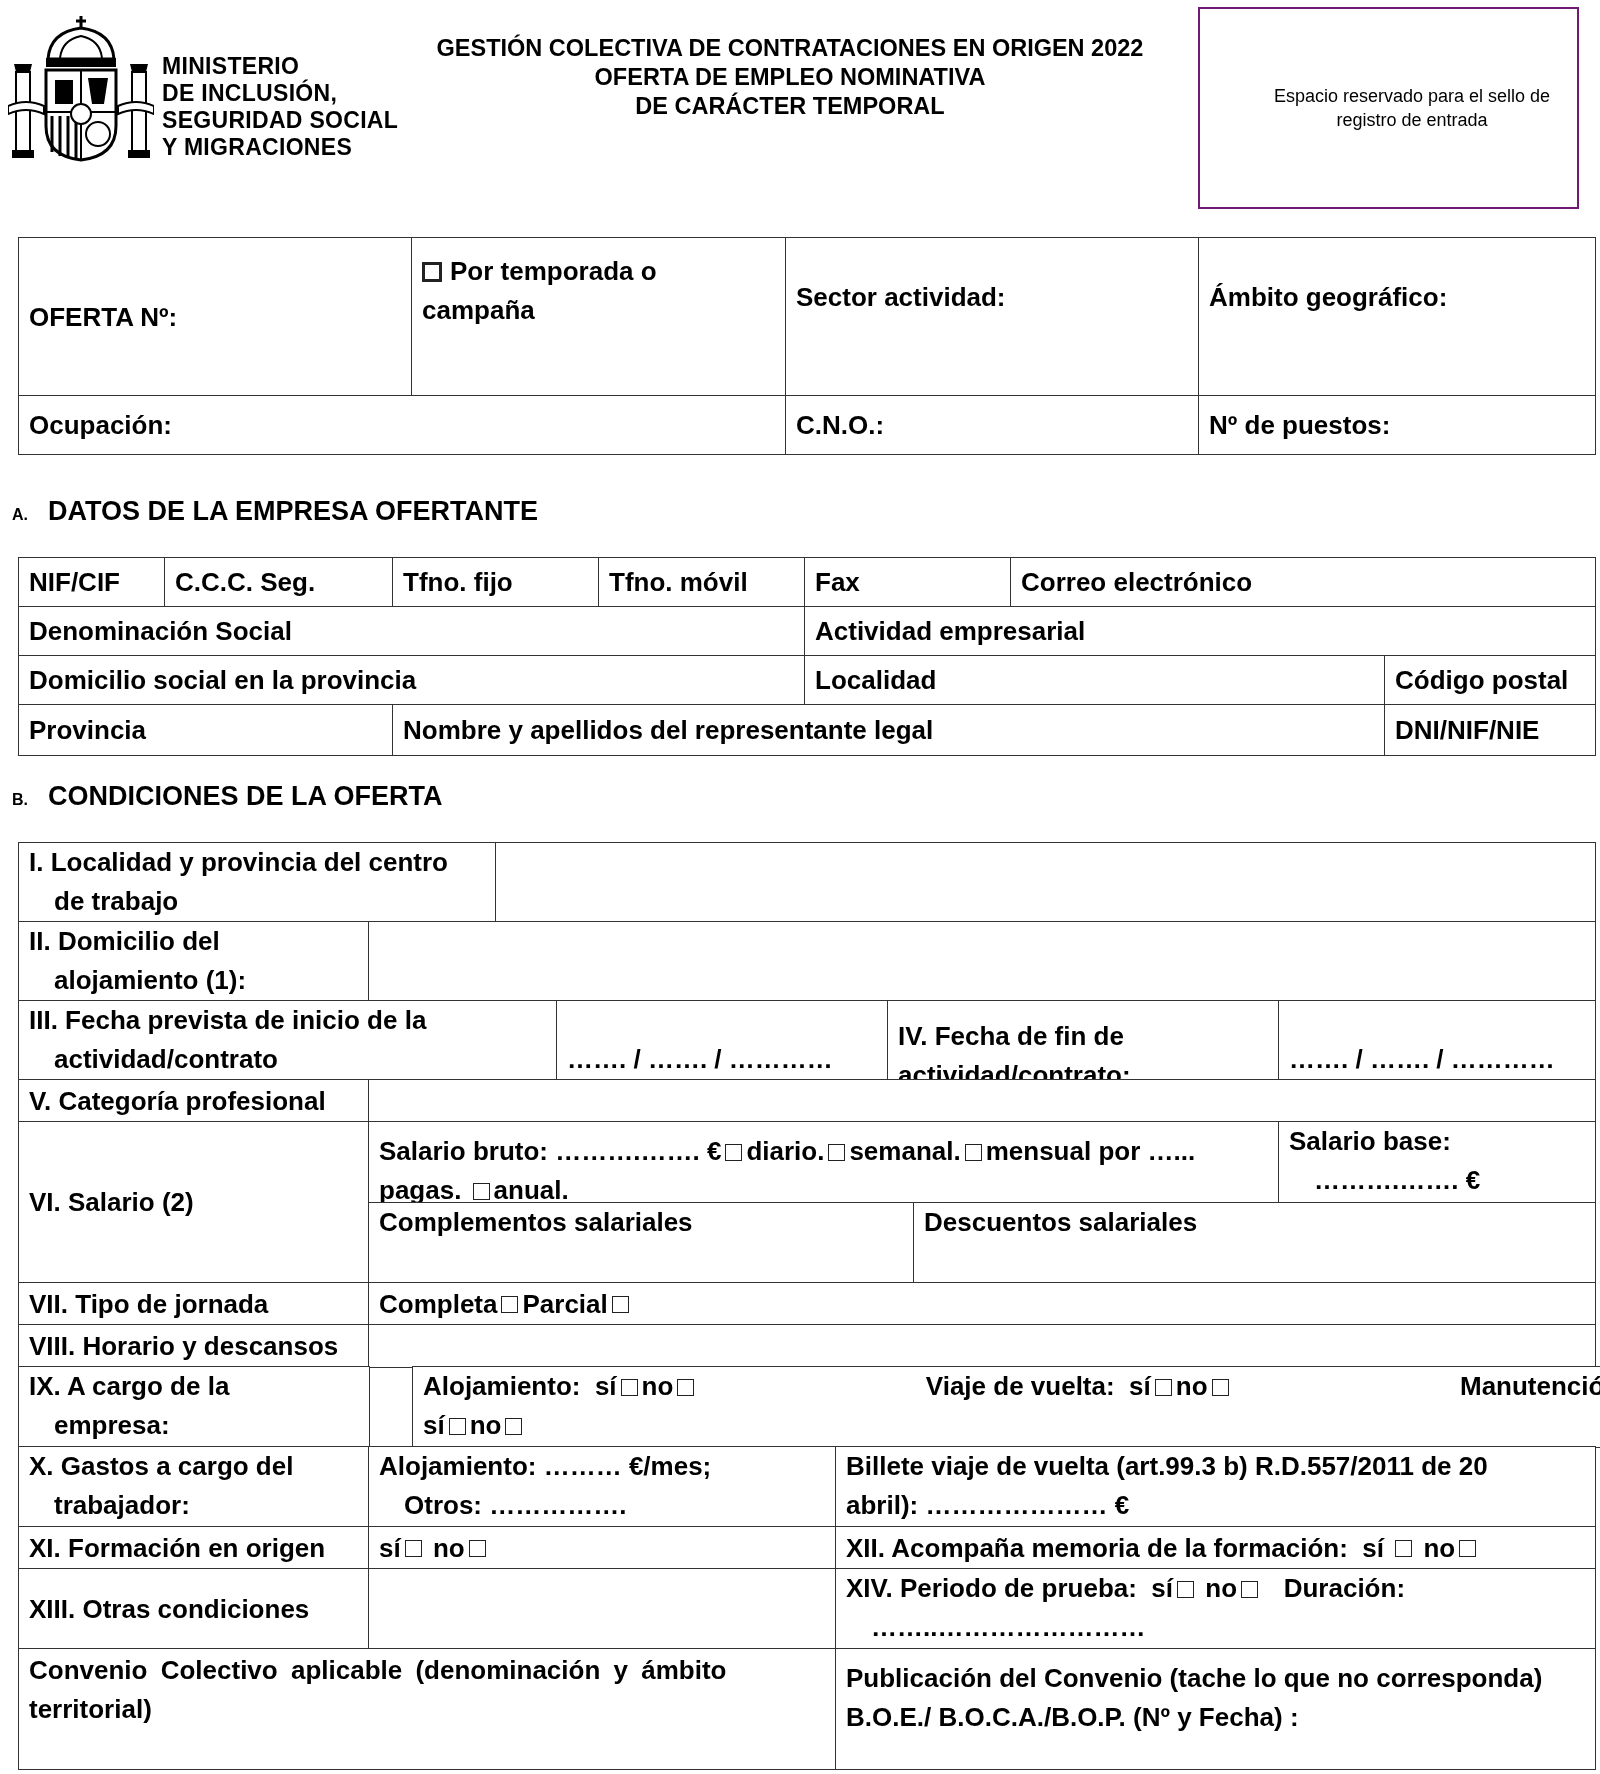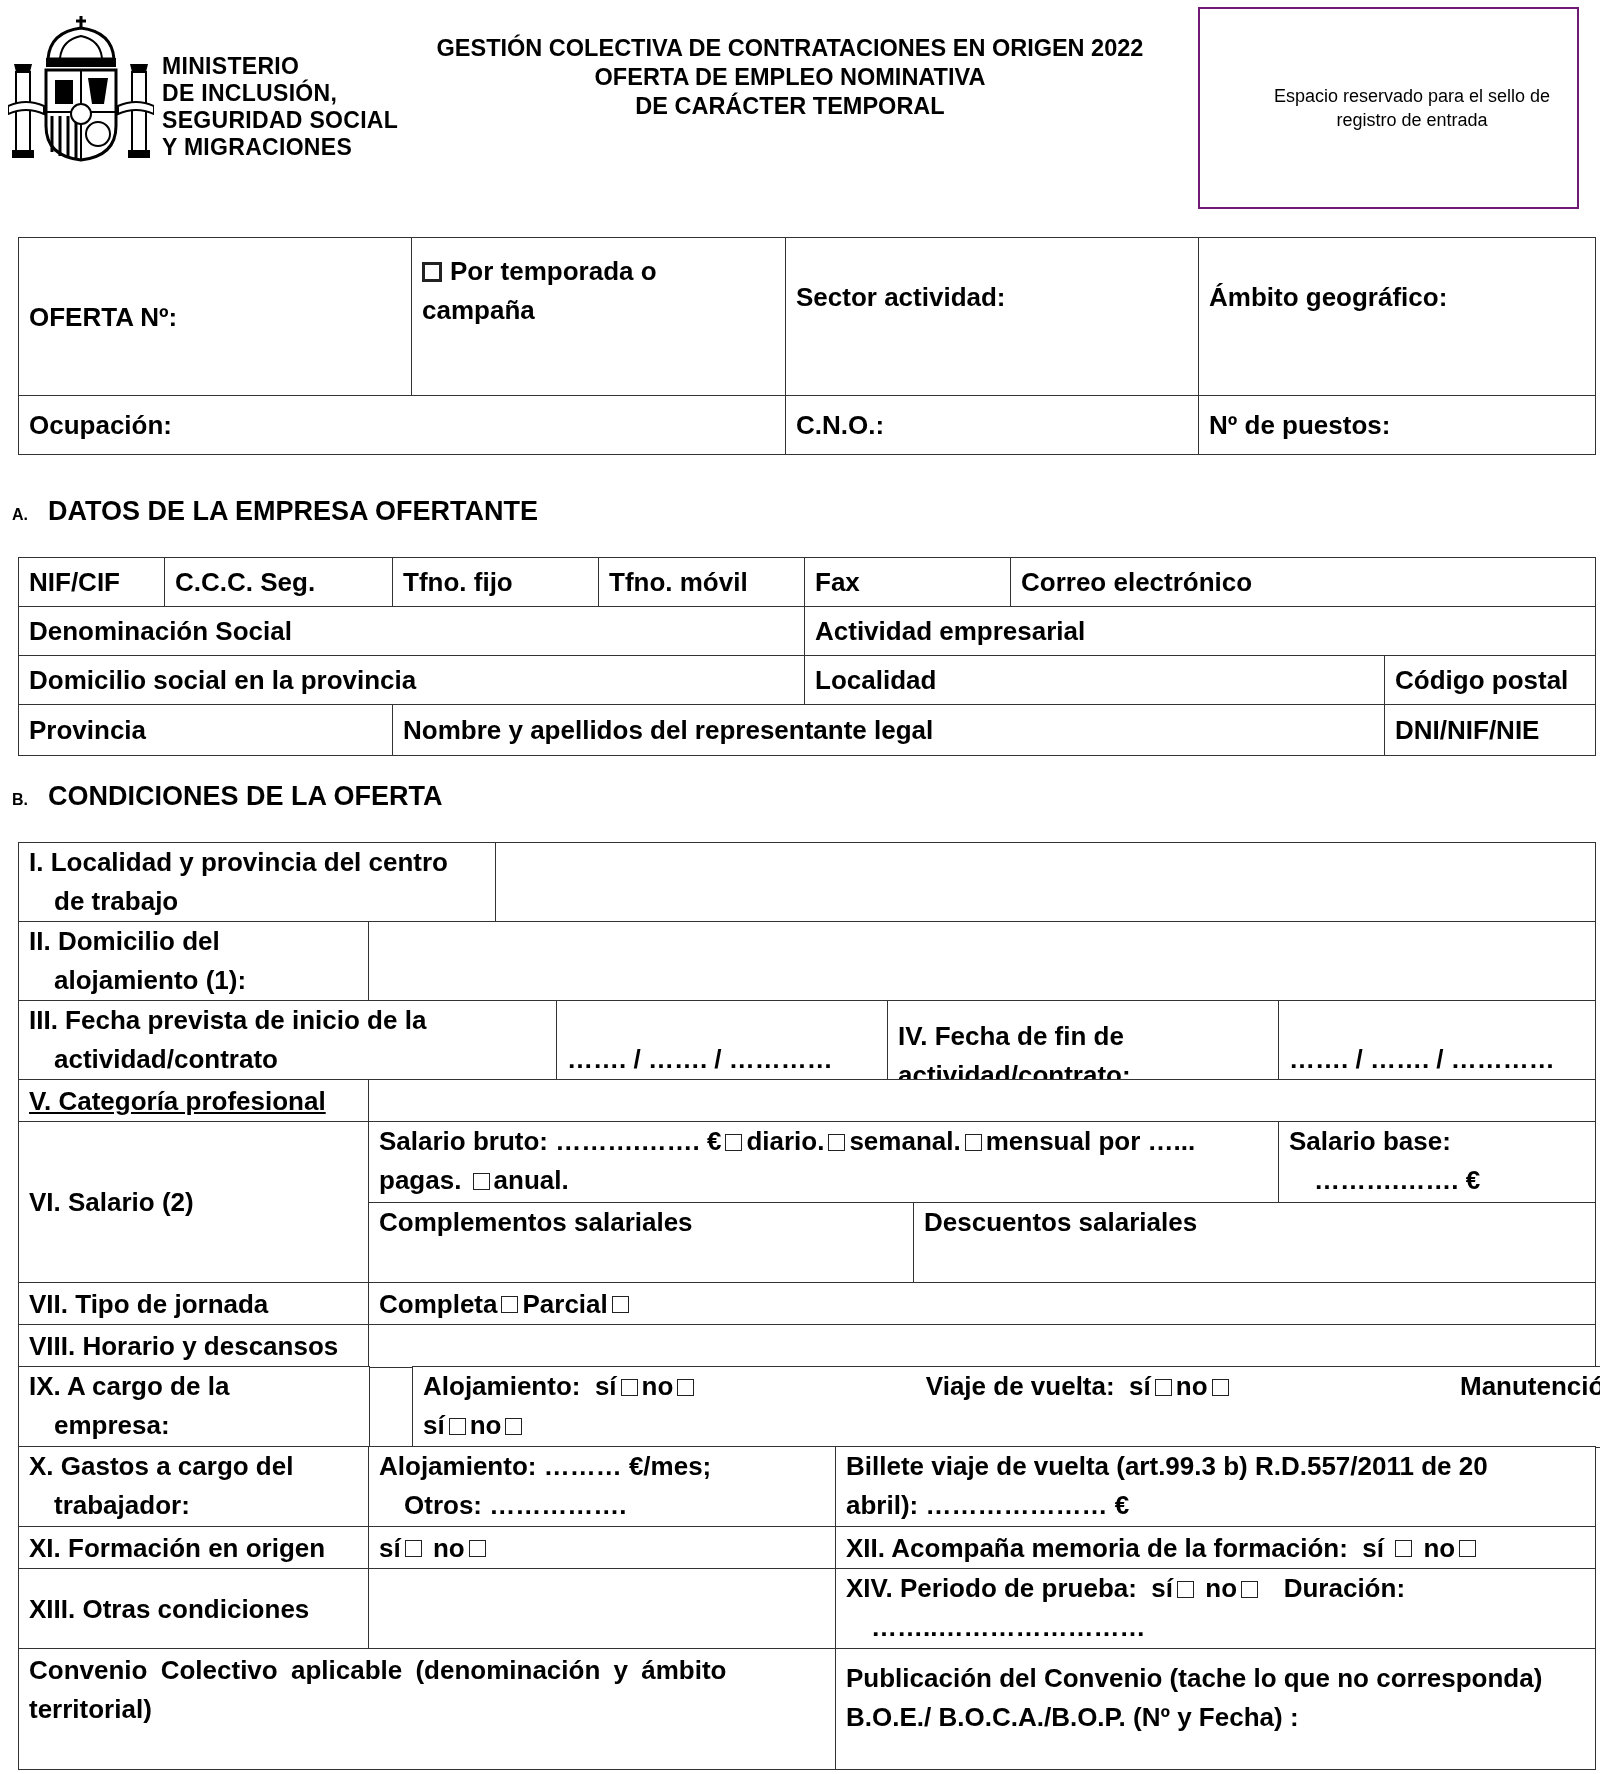--- a/index.html
+++ b/index.html
@@ -169,29 +169,29 @@
   <span>……. / ……. / …………</span>
 </div>
 <div class="cell" style="left:887px;top:1000px;width:393px;height:81px;padding-top:16px;">
   <span class="line">IV. Fecha de fin de</span>
   <span class="line">actividad/contrato:</span>
 </div>
 <div class="cell" style="left:1278px;top:1000px;width:318px;height:81px;padding-top:39px;">
   <span>……. / ……. / …………</span>
 </div>
 
-<div class="cell vcenter" style="left:18px;top:1079px;width:352px;height:44px;text-decoration:underline;">
+<div class="cell vcenter" style="left:18px;top:1079px;width:352px;height:44px;">
   <span>V. Categoría profesional</span>
 </div>
 <div class="cell" style="left:368px;top:1079px;width:1228px;height:44px;"></div>
 
 <div class="cell vcenter" style="left:18px;top:1121px;width:352px;height:163px;">
   <span>VI. Salario (2)</span>
 </div>
-<div class="cell" style="left:368px;top:1121px;width:912px;height:83px;padding-top:0;">
+<div class="cell" style="left:368px;top:1121px;width:912px;height:83px;padding-top:10px;">
   <span class="line"><span>Salario bruto: ……….……. €</span><span class="box"></span><span>diario.</span><span class="box"></span><span>semanal.</span><span class="box"></span><span>mensual por …...</span></span>
   <span class="line"><span>pagas.</span> <span class="box"></span><span>anual.</span></span>
 </div>
 <div class="cell" style="left:1278px;top:1121px;width:318px;height:83px;padding-top:0;">
   <span class="line">Salario base:</span>
   <span class="indent">……….……. €</span>
 </div>
 <div class="cell" style="left:368px;top:1202px;width:547px;height:82px;padding-top:0;">
   <span>Complementos salariales</span>
 </div>

